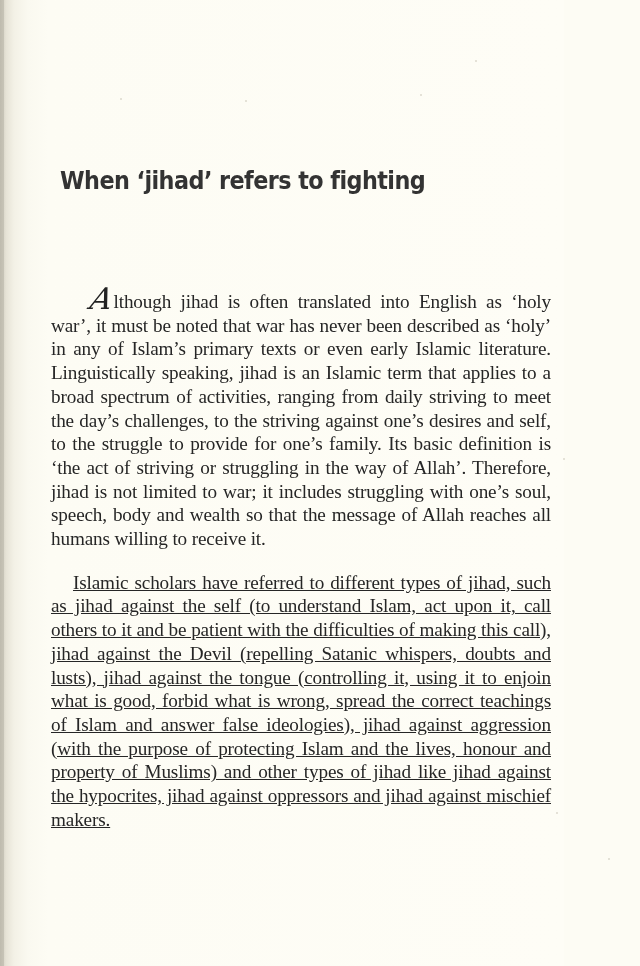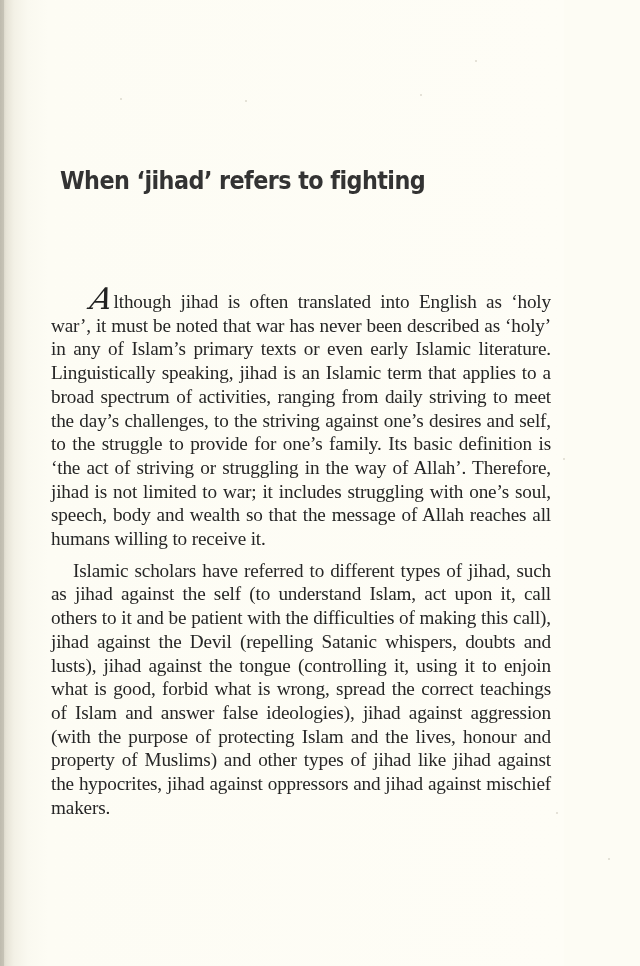--- a/index.html
+++ b/index.html
@@ -58,21 +58,22 @@
     .para {
       margin: 0;
       font-size: 19.2px;
       line-height: 23.7px;
       text-align: justify;
       text-indent: 22px;
       color: #262626;
       letter-spacing: -0.15px;
     }
     .para + .para {
-      margin-top: 8px;
+      margin-top: 20px;
+      text-decoration: underline;
     }
     .para.first {
       text-indent: 20px;
     }
     .drop-cap {
       display: inline-block;
       font-family: "DejaVu Serif", serif;
       font-style: italic;
       font-size: 30px;
       line-height: 20px;

